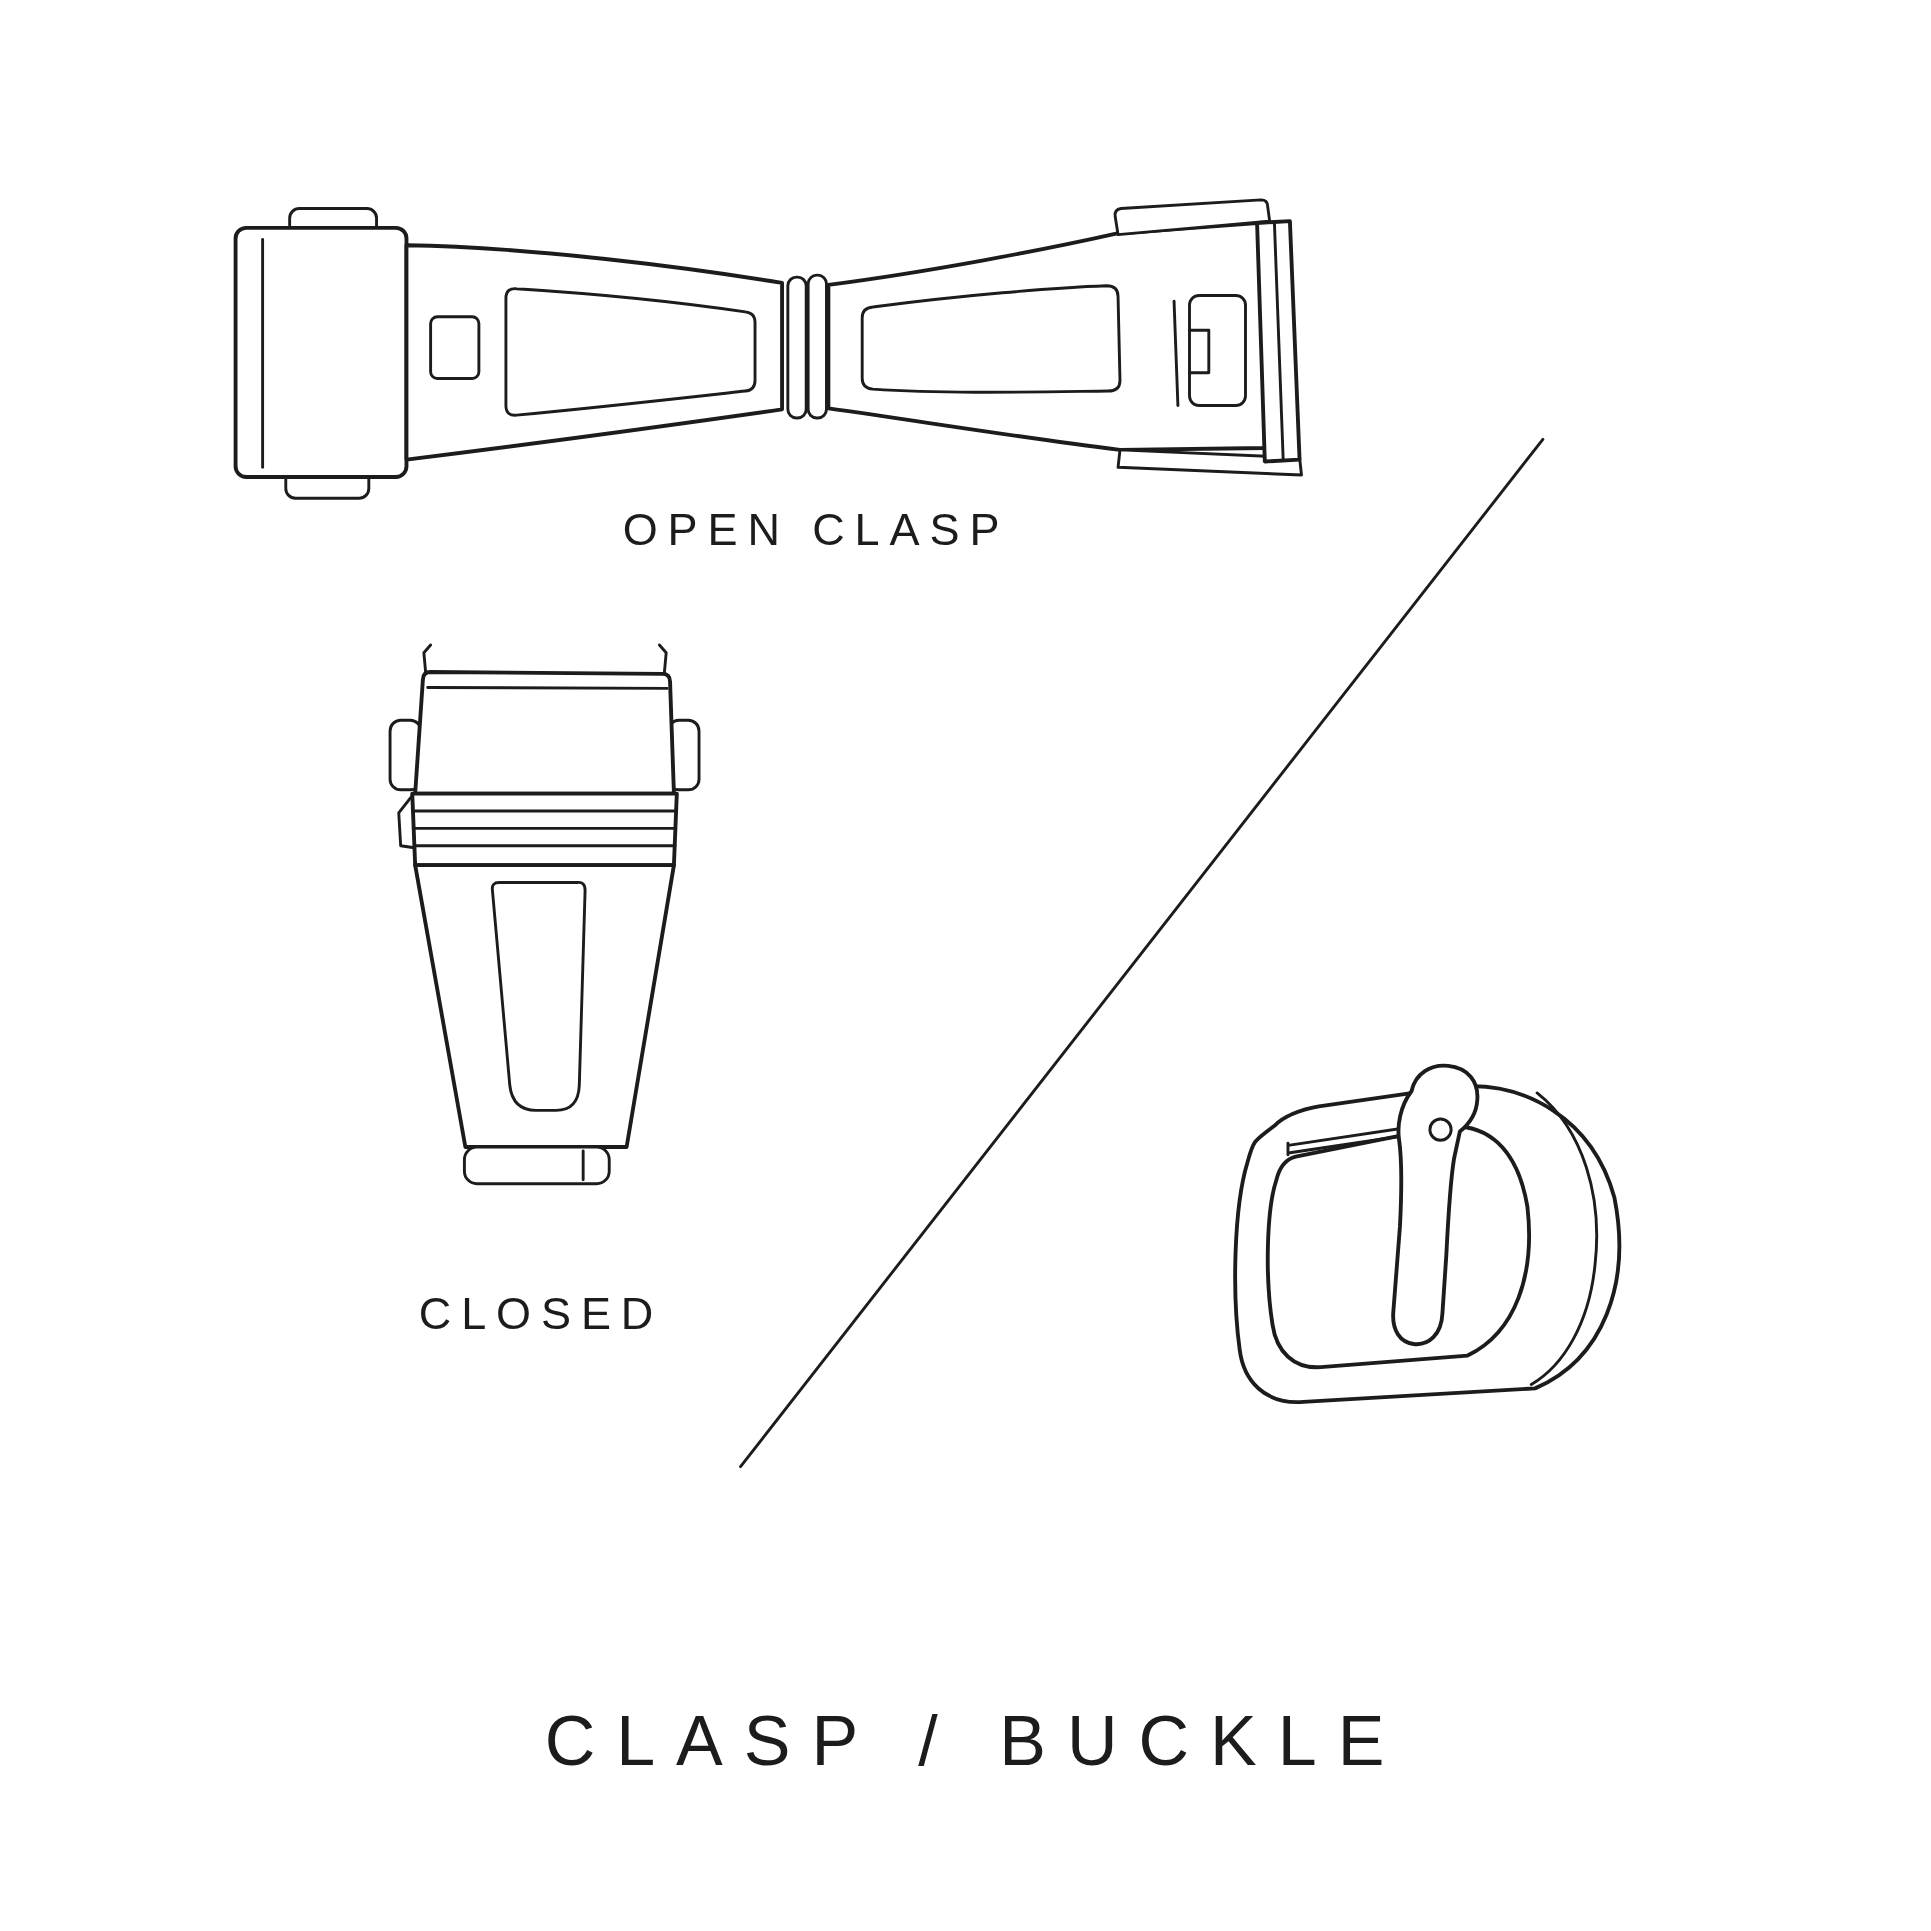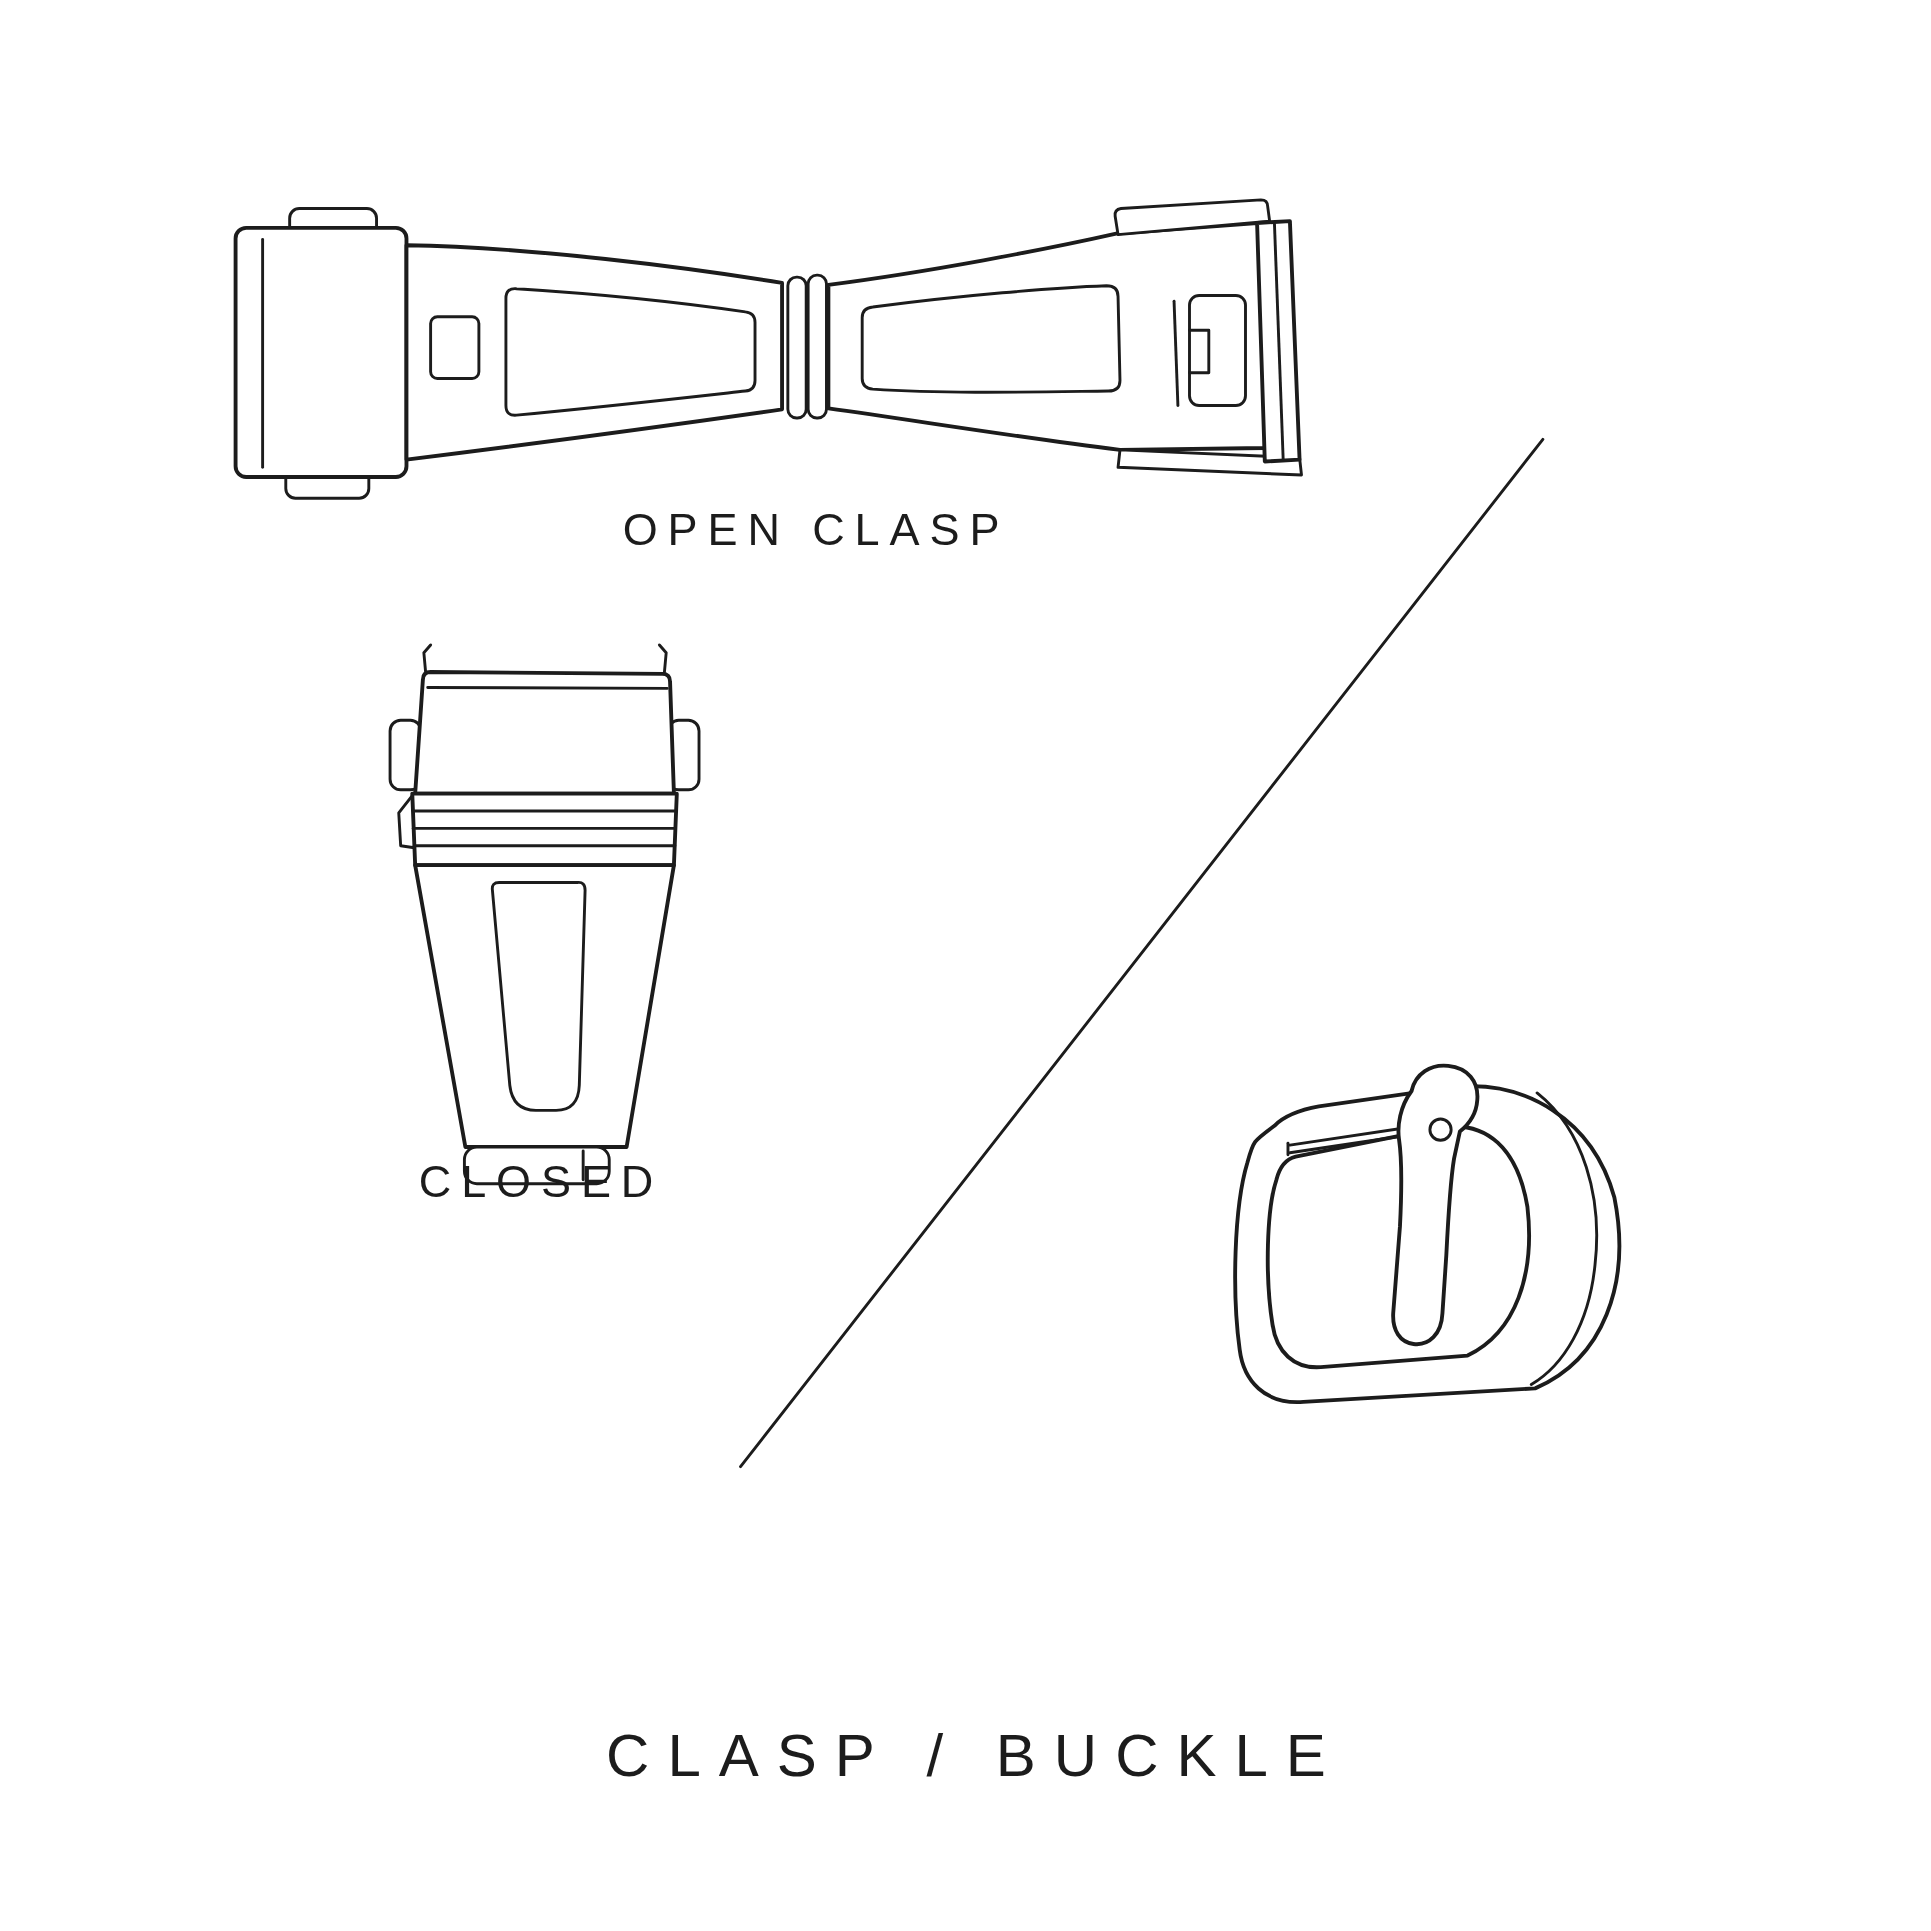--- a/index.html
+++ b/index.html
@@ -20,22 +20,22 @@
   .thin { stroke-width: 3; }
   .caption {
     position: absolute;
     transform: translateX(-50%);
     color: var(--text, #1c1c1c);
     font-weight: 300;
     letter-spacing: 0.22em;
     white-space: nowrap;
   }
   .caption.open-clasp { left: 816px; top: 504px; font-size: 45px; }
-  .caption.closed { left: 541px; top: 1156px; font-size: 45px; }
-  .caption.title { left: 975px; top: 1701px; font-size: 60px; letter-spacing: 0.30em; margin-top: 20px; }
+  .caption.closed { left: 541px; top: 1288px; font-size: 45px; }
+  .caption.title { left: 975px; top: 1701px; font-size: 70px; letter-spacing: 0.30em; }
 </style>
 </head>
 <body>
 
 <div class="canvas">
 
   <svg class="scene" width="1931" height="1931" viewBox="0 0 2000 2000">
 
     <g>
 

